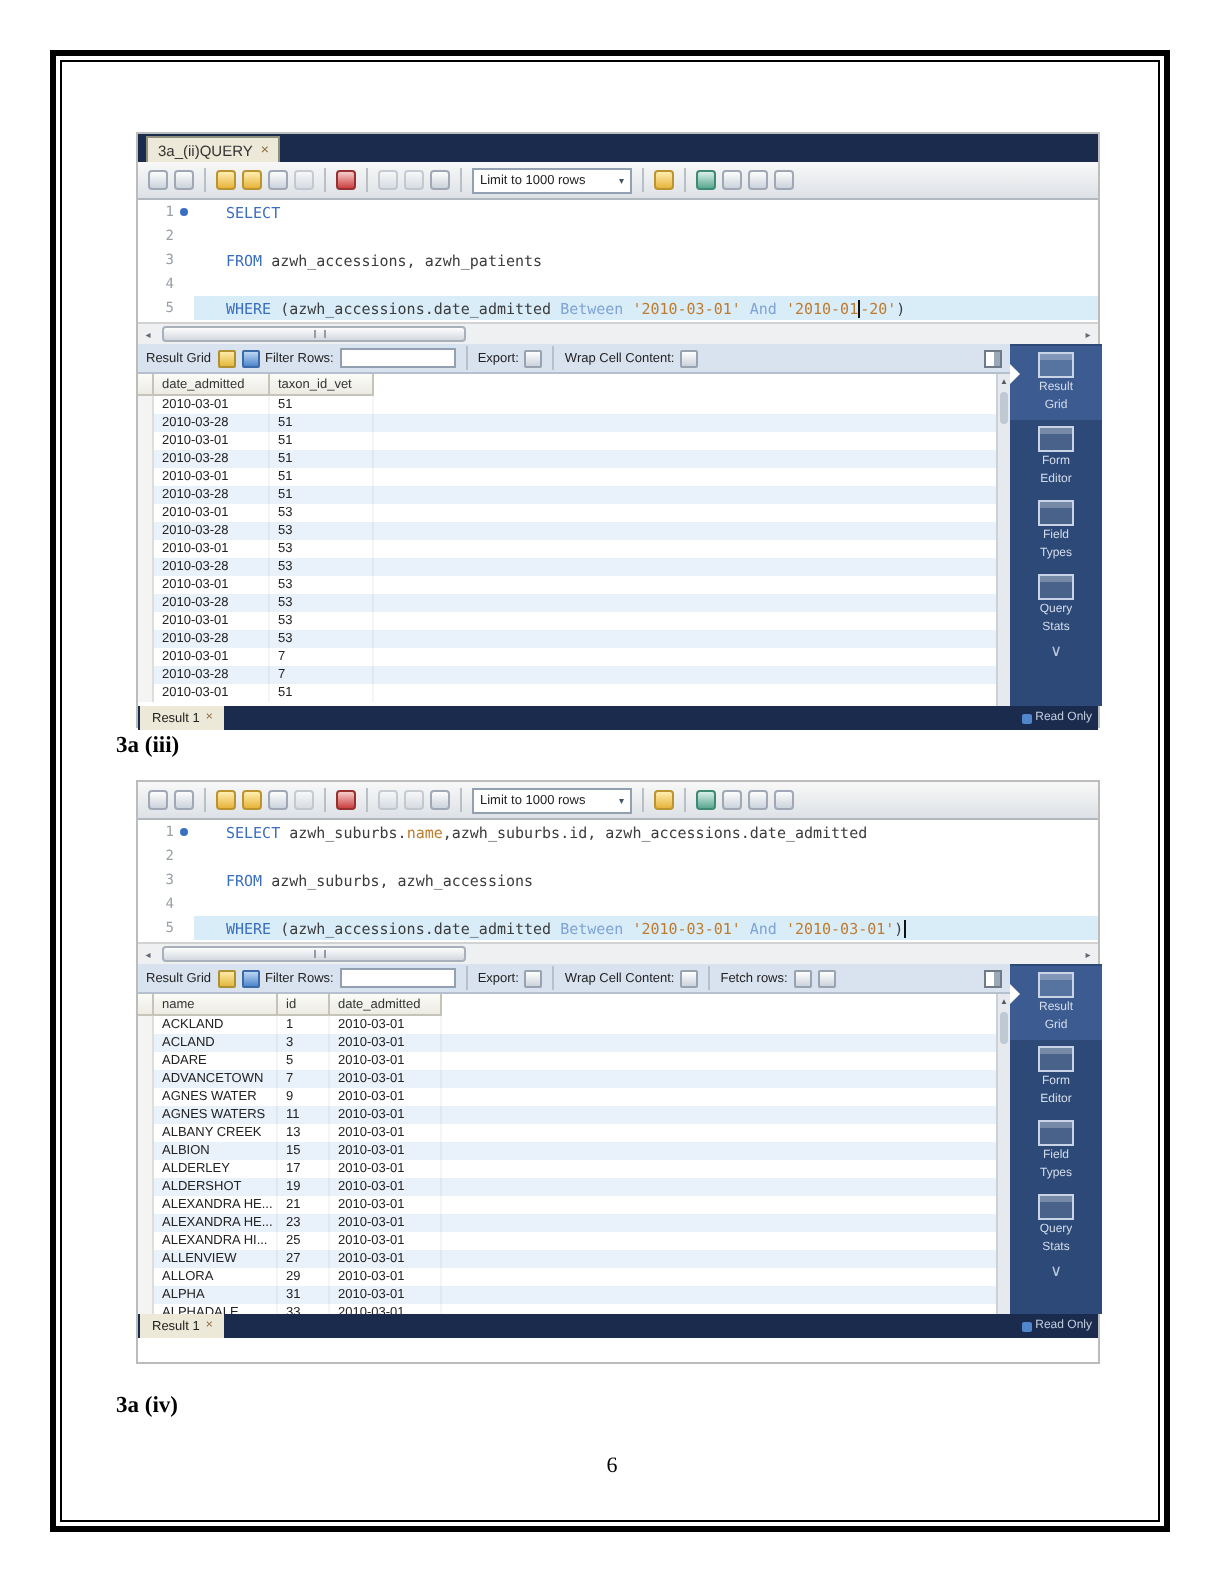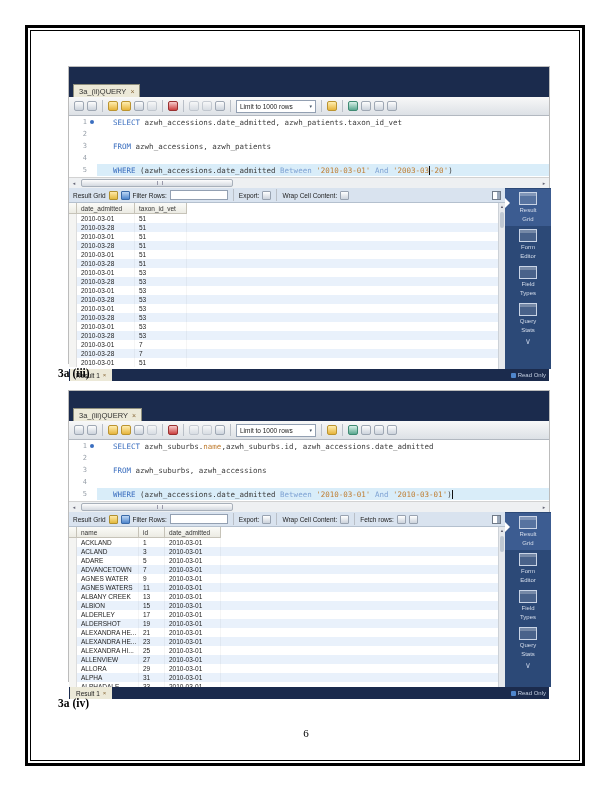--- a/index.html
+++ b/index.html
@@ -10,21 +10,21 @@
   .pborder-inner { position:absolute; left:30px; top:30px; width:550px; height:731px; border:1px solid #000; }
 
   .caption { position:absolute; font-family:"Liberation Serif", serif; font-weight:bold; font-size:11.5px; color:#000; }
   .pagenum { position:absolute; left:0; right:0; top:727px; text-align:center; font-family:"Liberation Serif", serif; font-size:11px; color:#000; }
 
   
   .wb { position:absolute; left:68px; width:482px; background:#fff; border:1px solid #bcbcbc; font-size:7px; }
   .wb1 { top:66px; height:298px; }
   .wb2 { top:390px; height:292px; }
 
-  .wb-tabs { height:30px; background:#1b2b4d; display:flex; align-items:flex-end; }
+  .wb-tabs { height:14px; background:#1b2b4d; display:flex; align-items:flex-end; }
   .wb-tab { height:13px; background:#ece9d8; border:1px solid #8f8f7d; border-bottom:none; margin-left:4px;
             padding:0 5px; font-size:7.5px; color:#333; display:flex; align-items:center; gap:4px; }
   .wb-tab .close { color:#8a6a3a; font-size:7px; }
 
   .wb-toolbar { height:19px; background:linear-gradient(#f8f8f8,#dde1e6); border-bottom:1px solid #b2b8c0;
                 display:flex; align-items:center; padding:0 5px; gap:3px; }
   .tb-icon { width:10px; height:10px; border:1px solid #9fa8b4; border-radius:2px;
              background:linear-gradient(#fdfdfd,#ccd3dc); flex:none; }
   .tb-icon.k-exec { background:linear-gradient(#ffeeb0,#e6b43c); border-color:#bb9430; }
   .tb-icon.k-red  { background:linear-gradient(#f6cccc,#cc4040); border-color:#993030; }
@@ -145,41 +145,41 @@
         <span class="tb-icon "></span>
         <span class="tb-icon "></span>
         <span class="tb-icon "></span>
       </div>
     <div class="wb-editor">
         <div class="sql-line">
           <span class="lnum">1</span>
           <span class="stmt-dot">
             <i></i>
           </span>
-          <span class="code-wrap"><span class="seg kw">SELECT </span><span class="seg id">azwh_accessions.date_admitted, azwh_patients.taxon_id_vet</span></span>
+          <span class="code-wrap"><span class="seg kw">SELECT </span></span>
         </div>
         <div class="sql-line">
           <span class="lnum">2</span>
           <span class="stmt-dot"></span>
           <span class="code-wrap"></span>
         </div>
         <div class="sql-line">
           <span class="lnum">3</span>
           <span class="stmt-dot"></span>
           <span class="code-wrap"><span class="seg kw">FROM </span><span class="seg id">azwh_accessions, azwh_patients</span></span>
         </div>
         <div class="sql-line">
           <span class="lnum">4</span>
           <span class="stmt-dot"></span>
           <span class="code-wrap"></span>
         </div>
         <div class="sql-line hl">
           <span class="lnum">5</span>
           <span class="stmt-dot"></span>
-          <span class="code-wrap"><span class="seg kw">WHERE </span><span class="seg id">(azwh_accessions.date_admitted </span><span class="seg kw2">Between </span><span class="seg str">'2010-03-01'</span><span class="seg kw2"> And </span><span class="seg str">'2003-03</span><span class="caret"></span><span class="seg str">-20'</span><span class="seg id">)</span></span>
+          <span class="code-wrap"><span class="seg kw">WHERE </span><span class="seg id">(azwh_accessions.date_admitted </span><span class="seg kw2">Between </span><span class="seg str">'2010-03-01'</span><span class="seg kw2"> And </span><span class="seg str">'2010-01</span><span class="caret"></span><span class="seg str">-20'</span><span class="seg id">)</span></span>
         </div>
       </div>
     <div class="wb-hscroll">
       <span class="hs-arrow left">◂</span>
       <div class="hs-thumb"></div>
       <span class="hs-arrow right">▸</span>
     </div>
     <div class="wb-lower">
       <div class="lower-left">
         <div class="rg-toolbar">
@@ -325,26 +325,20 @@
       <div class="read-only">
         <span class="ro-icon"></span>
         <span>Read Only</span>
       </div>
     </div>
   </div>
 
   <div class="caption" style="left:58px; top:367px;">3a (iii)</div>
 
   <div class="wb wb2">
-    <div class="wb-tabs">
-      <div class="wb-tab">
-        <span>3a_(iii)QUERY</span>
-        <span class="close">×</span>
-      </div>
-    </div>
     <div class="wb-toolbar">
         <span class="tb-icon "></span>
         <span class="tb-icon "></span>
         <span class="tb-sep"></span>
         <span class="tb-icon k-exec"></span>
         <span class="tb-icon k-exec"></span>
         <span class="tb-icon "></span>
         <span class="tb-icon k-dim"></span>
         <span class="tb-sep"></span>
         <span class="tb-icon k-red"></span>

